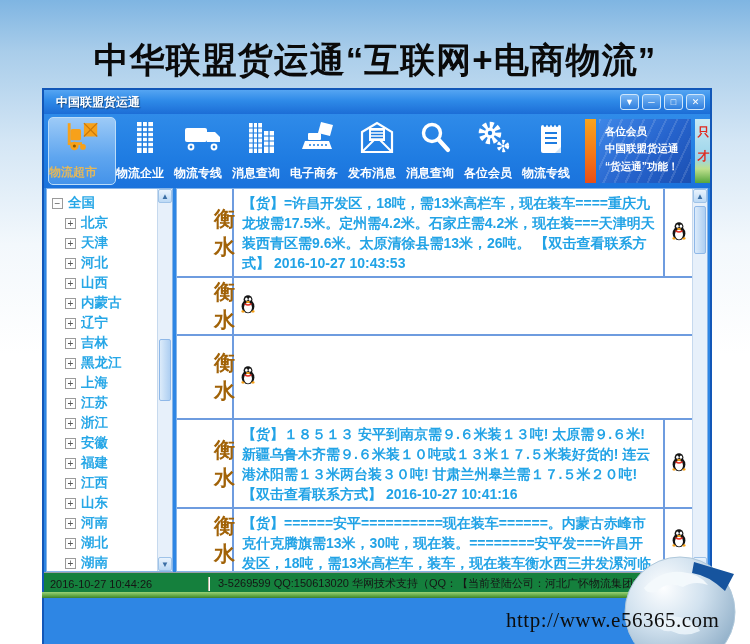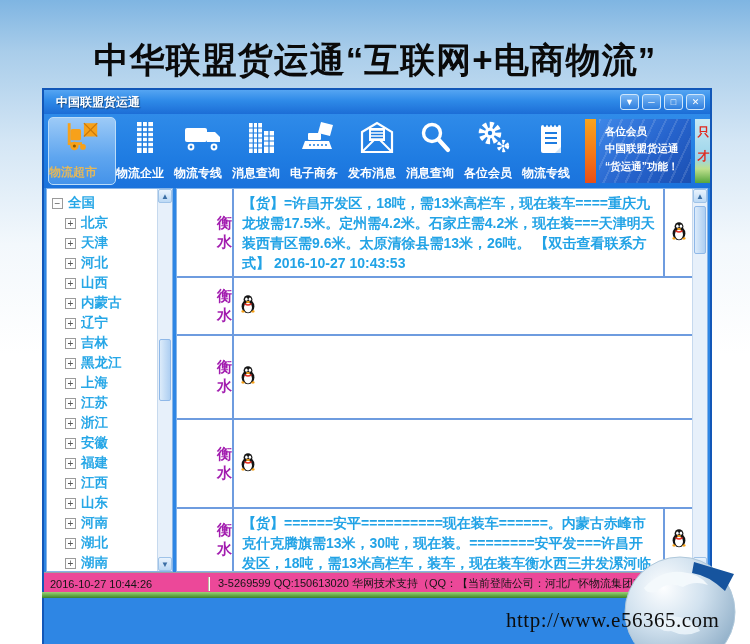--- a/index.html
+++ b/index.html
@@ -100,31 +100,31 @@
   .tree-thumb { top: 150px; height: 62px; }
   .main-thumb { top: 17px; height: 48px; }
 
   .splitter { width: 3px; flex: none; background: #2E86E4; }
 
   .table-panel { flex: 1; background: #fff; border: 1px solid #86B4E8; display: flex; overflow: hidden; }
   .rows { flex: 1; overflow: hidden; }
   .t-row { display: flex; border-bottom: 2px solid #6E9CDF; overflow: hidden; }
   .cell-origin {
     width: 57px; flex: none; display: flex; align-items: center; justify-content: center;
-    color: #a21caf; font-weight: bold; font-size: 15px; border-right: 2px solid #6E9CDF; padding-left: 40px;
+    color: #a16207; font-weight: bold; font-size: 21px; border-right: 2px solid #6E9CDF; padding-left: 40px;
   }
   .cell-msg {
     flex: 1; padding: 4px 8px; color: #22A3E6; font-weight: bold; font-size: 14px;
     line-height: 20px; border-right: 2px solid #6E9CDF; overflow: hidden;
   }
   .cell-qq { width: 27px; flex: none; display: flex; align-items: center; justify-content: center; }
 
   
   .statusbar {
-    height: 22px; background: #ec4899; border-top: 1px solid #9AA0A8;
+    height: 22px; background: #15803d; border-top: 1px solid #9AA0A8;
     display: flex; align-items: center; font-size: 11px; color: #151515; padding: 0 6px;
     white-space: nowrap; overflow: hidden;
   }
   .status-time { width: 158px; flex: none; }
   .status-sep { width: 2px; height: 14px; border-left: 1px solid #BDB8A0; border-right: 1px solid #fff; margin-right: 8px; flex: none; }
 
   .ground {
     position: absolute; left: 42px; top: 592px; width: 670px; height: 6px;
     background: linear-gradient(180deg, #9AD276 0%, #57A03C 70%, #3E7F2C 100%);
   }
@@ -415,20 +415,21 @@
                     <ellipse cx="12.4" cy="6" rx="1.6" ry="2" fill="#fff"></ellipse>
                     <ellipse cx="10" cy="9.6" rx="2.6" ry="1.2" fill="#F6A21B"></ellipse>
                     <path d="M5.6 10.8 Q10 13.6 14.4 10.8 L14.4 13 Q10 15.6 5.6 13 Z" fill="#E53125"></path>
                     <path d="M2.6 19.6 q-2 2.6 .5 3.1 q2.2 .5 3.1 -1.6 z" fill="#F6A21B"></path>
                     <path d="M17.4 19.6 q2 2.6 -.5 3.1 q-2.2 .5 -3.1 -1.6 z" fill="#F6A21B"></path>
                   </svg></span>
               </div>
             </div>
             <div class="t-row" style="height: 89px;">
               <div class="cell-origin">衡水</div>
+              <div class="cell-msg"><span class="msg">【货】１８５１３ 安平到南京需９.６米装１３吨! 太原需９.６米! 新疆乌鲁木齐需９.６米装１０吨或１３米１７.５米装好货的! 连云港沭阳需１３米两台装３０吨! 甘肃兰州皋兰需１７.５米２０吨!  【双击查看联系方式】</span> <span class="time">2016-10-27 10:41:16</span></div>
               <div class="cell-qq">
                 <span><svg width="16" height="20" viewBox="0 0 20 24">
                     <ellipse cx="10" cy="15" rx="8" ry="8.5" fill="#141414"></ellipse>
                     <circle cx="10" cy="6.5" r="5.5" fill="#141414"></circle>
                     <ellipse cx="10" cy="16.5" rx="5" ry="6" fill="#fff"></ellipse>
                     <ellipse cx="8" cy="6" rx="1.6" ry="2" fill="#fff"></ellipse>
                     <ellipse cx="12.4" cy="6" rx="1.6" ry="2" fill="#fff"></ellipse>
                     <ellipse cx="10" cy="9.6" rx="2.6" ry="1.2" fill="#F6A21B"></ellipse>
                     <path d="M5.6 10.8 Q10 13.6 14.4 10.8 L14.4 13 Q10 15.6 5.6 13 Z" fill="#E53125"></path>
                     <path d="M2.6 19.6 q-2 2.6 .5 3.1 q2.2 .5 3.1 -1.6 z" fill="#F6A21B"></path>

